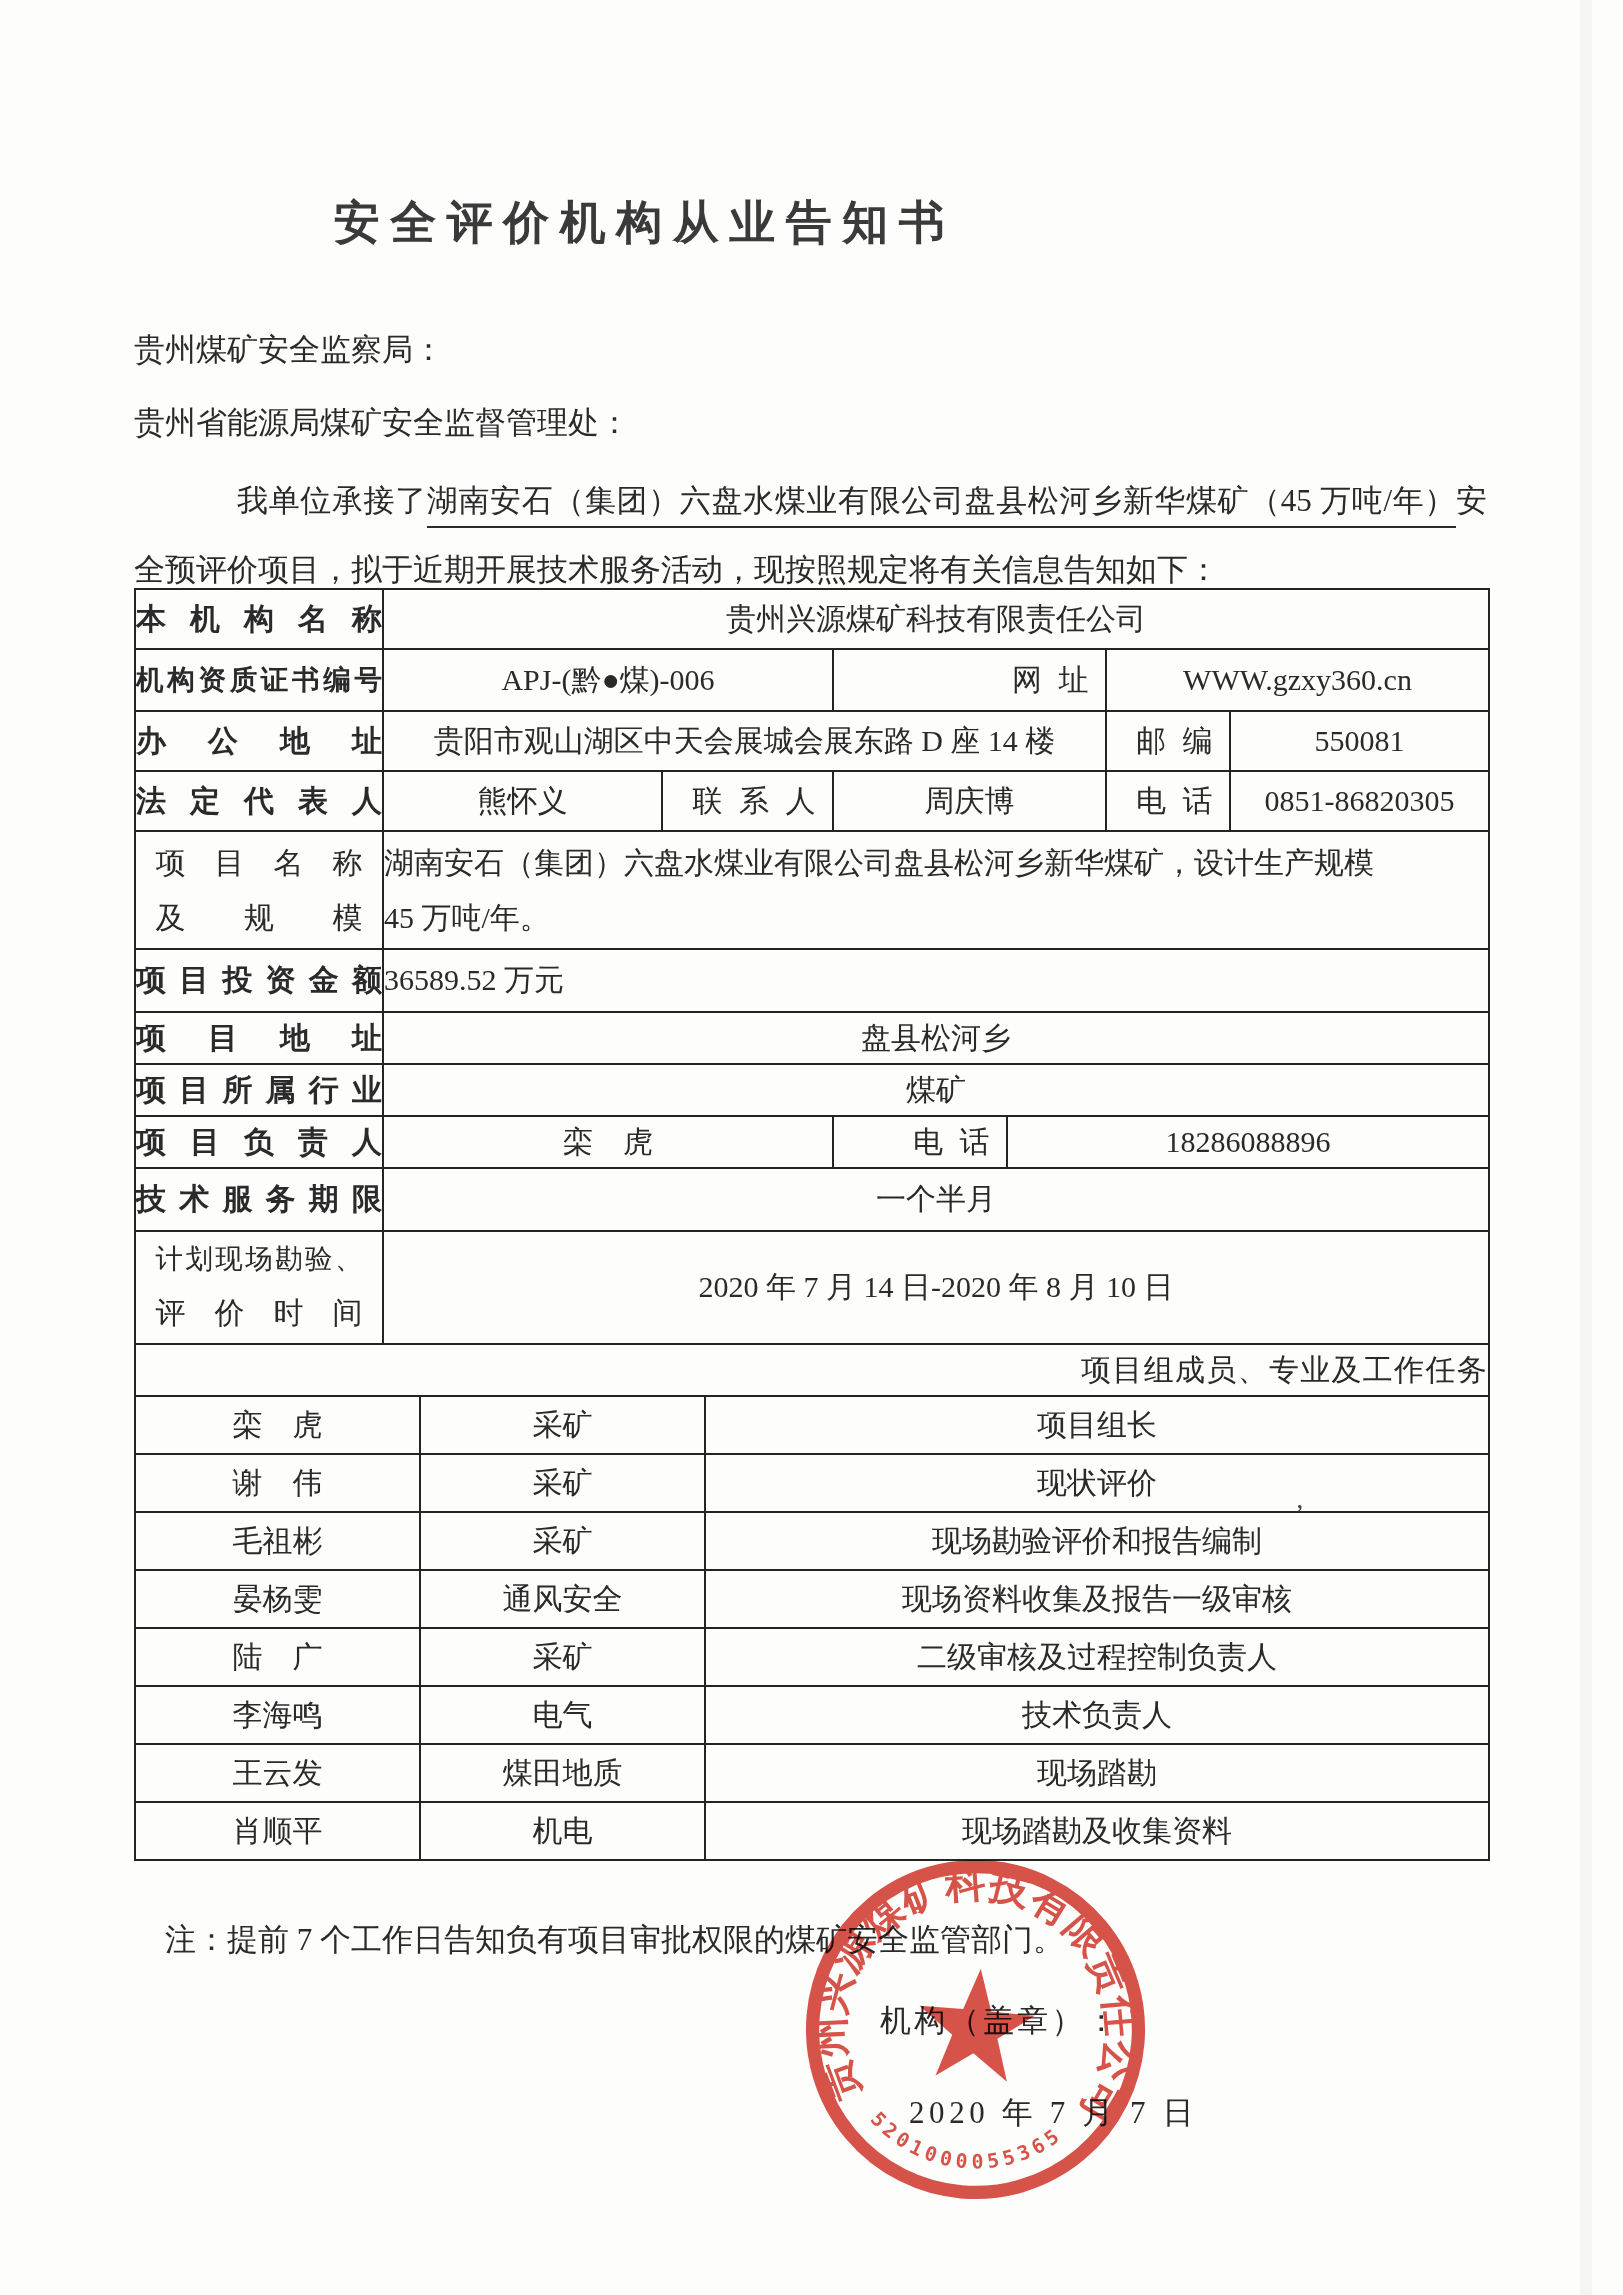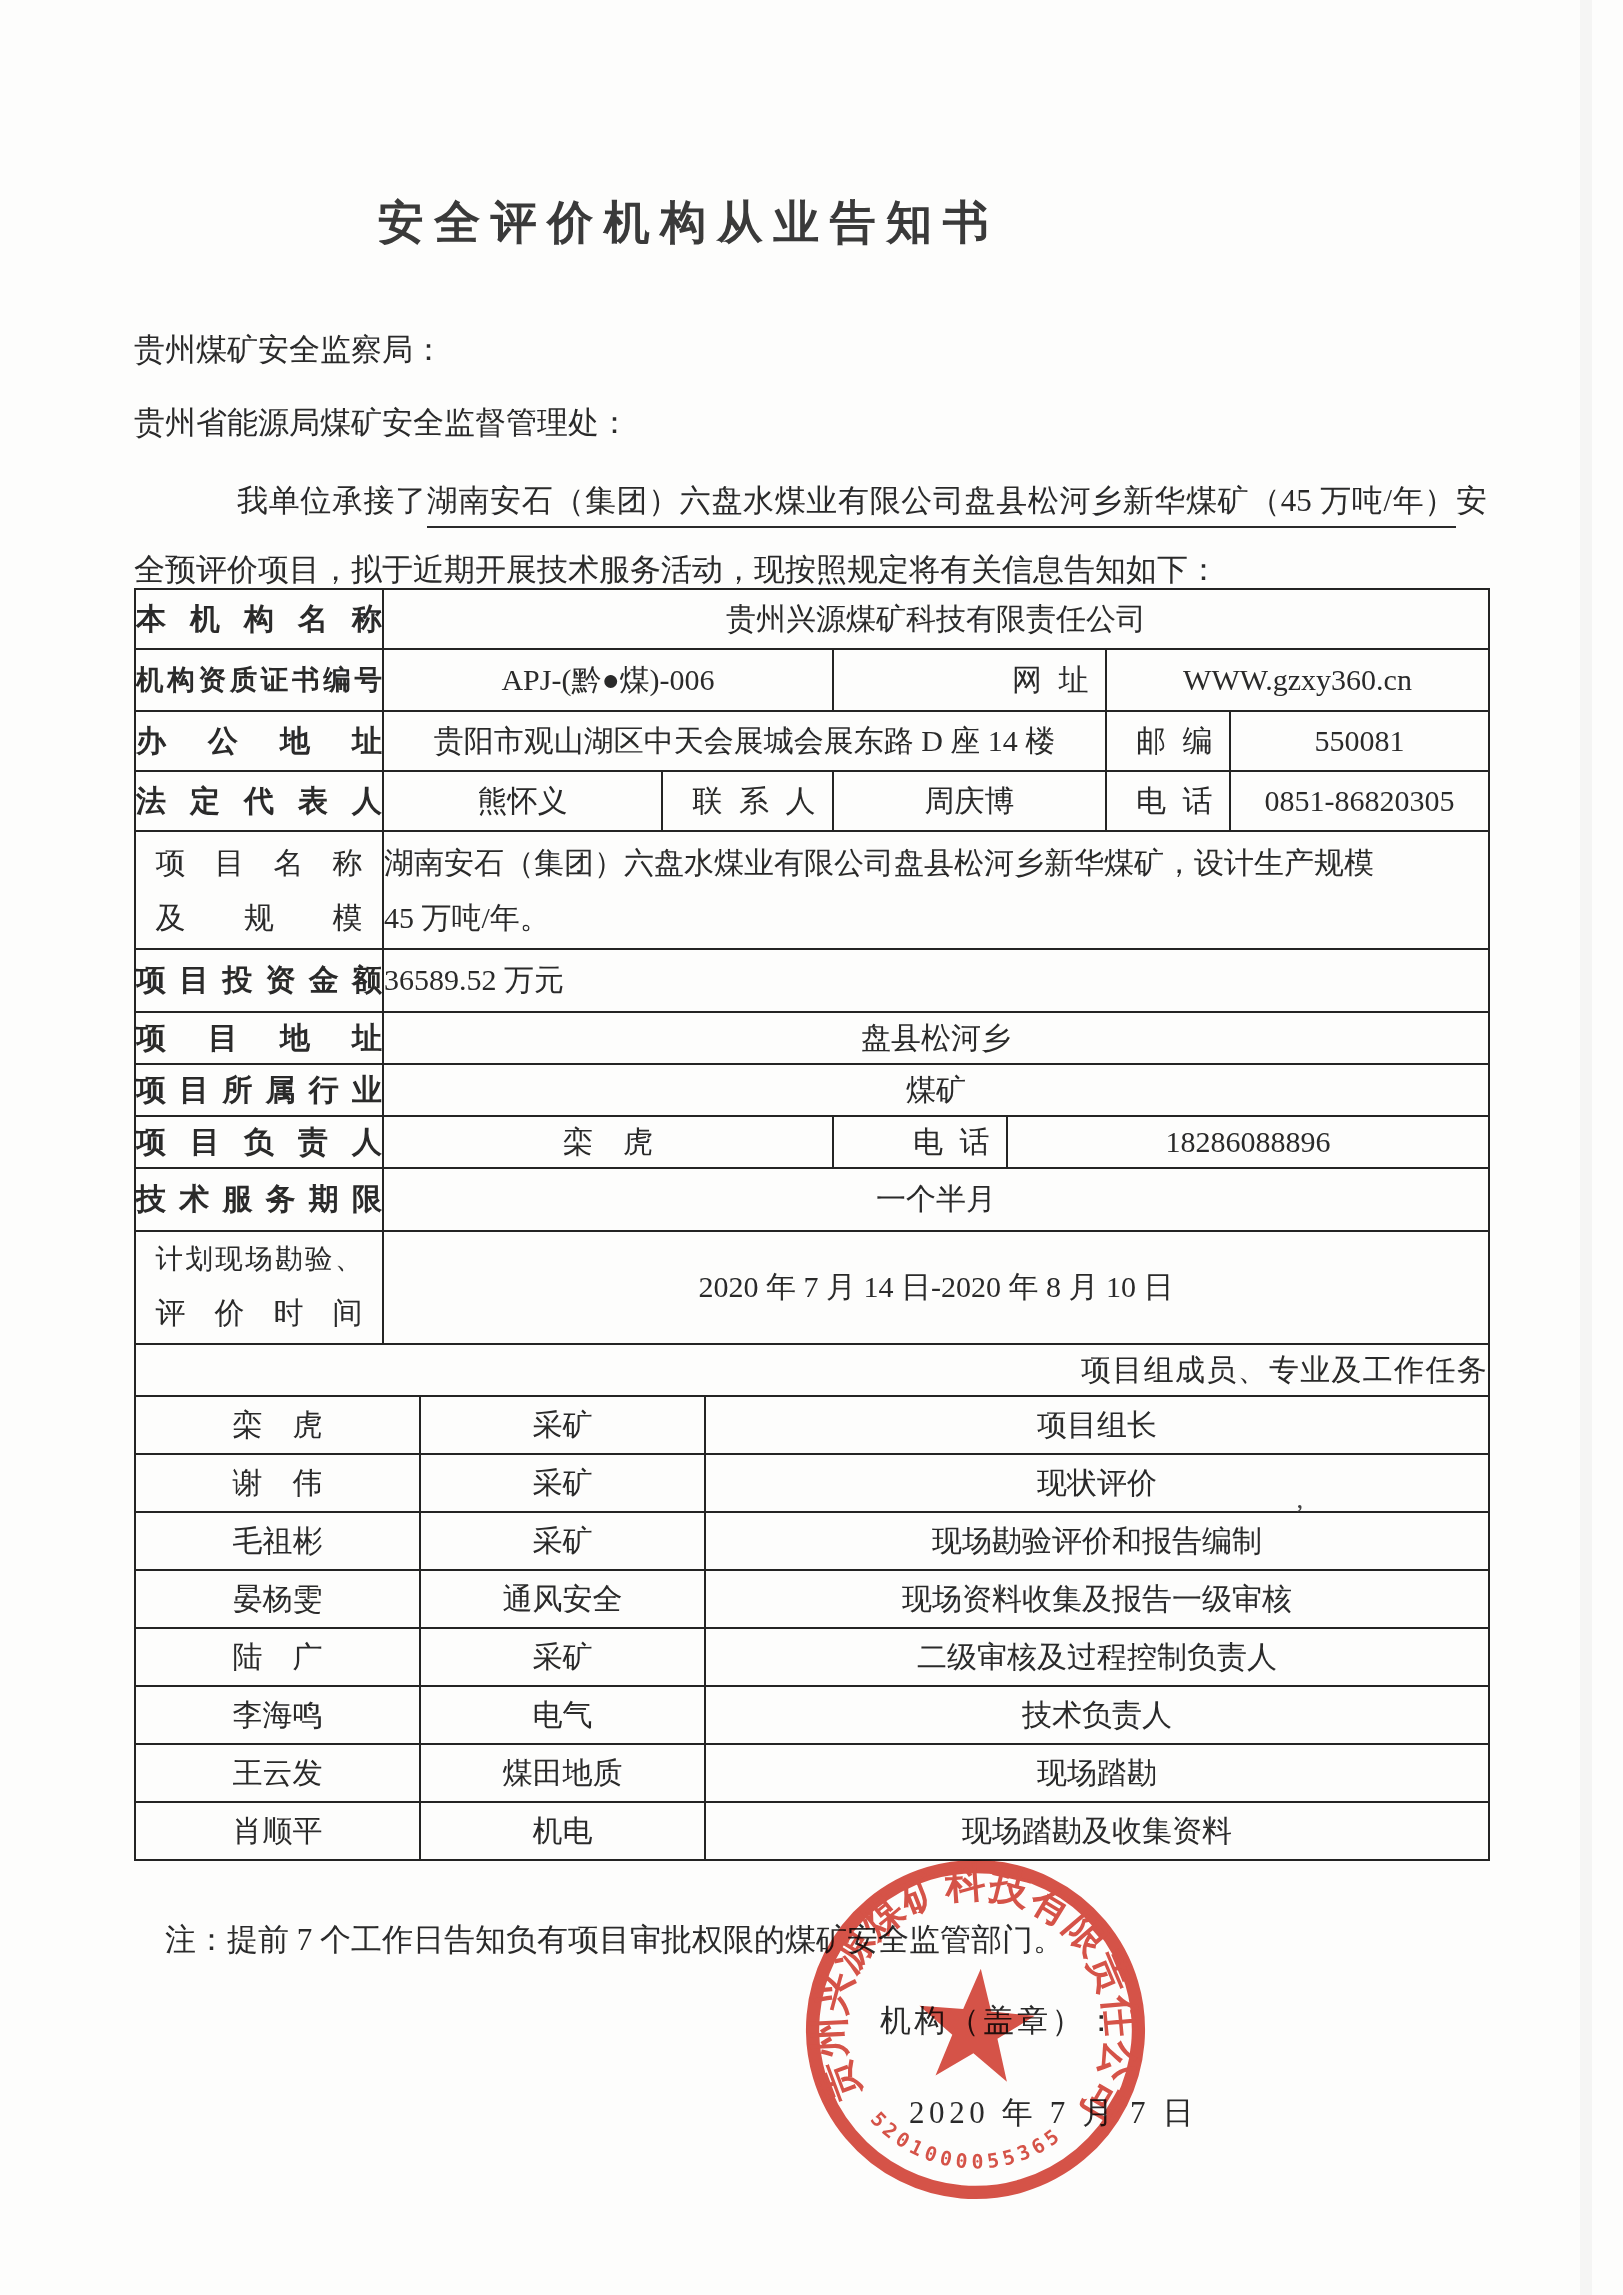--- a/index.html
+++ b/index.html
@@ -5,21 +5,21 @@
   html,body{margin:0;padding:0;}
   body{
     width:1623px;height:2295px;position:relative;background:#fdfdfc;
     font-family:"Liberation Serif","DejaVu Serif",serif;color:#2a2a2a;
     overflow:hidden;
   }
   .scan-edge{position:absolute;right:31px;top:0;width:11.8px;height:2295px;
     background:rgba(90,90,90,0.05);}
   .title{position:absolute;top:192px;left:0;width:1289px;text-align:center;
     font-family:"Liberation Sans","DejaVu Sans",sans-serif;font-weight:700;
-    font-size:46px;letter-spacing:10.5px;color:#3a3a3a;padding-left:44px;}
+    font-size:46px;letter-spacing:10.5px;color:#3a3a3a;}
   .sal{position:absolute;left:134px;font-size:31px;white-space:nowrap;}
   #sal1{top:329px;} #sal2{top:402px;}
   .para{position:absolute;left:134px;width:1353px;font-size:31px;line-height:1.35;}
   #para1{top:480px;text-indent:103px;text-align:justify;text-align-last:justify;}
   #para2{top:549px;}
   .u{border-bottom:2.6px solid #2b2b2b;padding-bottom:8px;}
 
   table.doc{position:absolute;left:134px;top:588px;width:1353px;
     border-collapse:collapse;table-layout:fixed;font-size:30px;color:#2a2a2a;
     border:2.6px solid #242424;}

